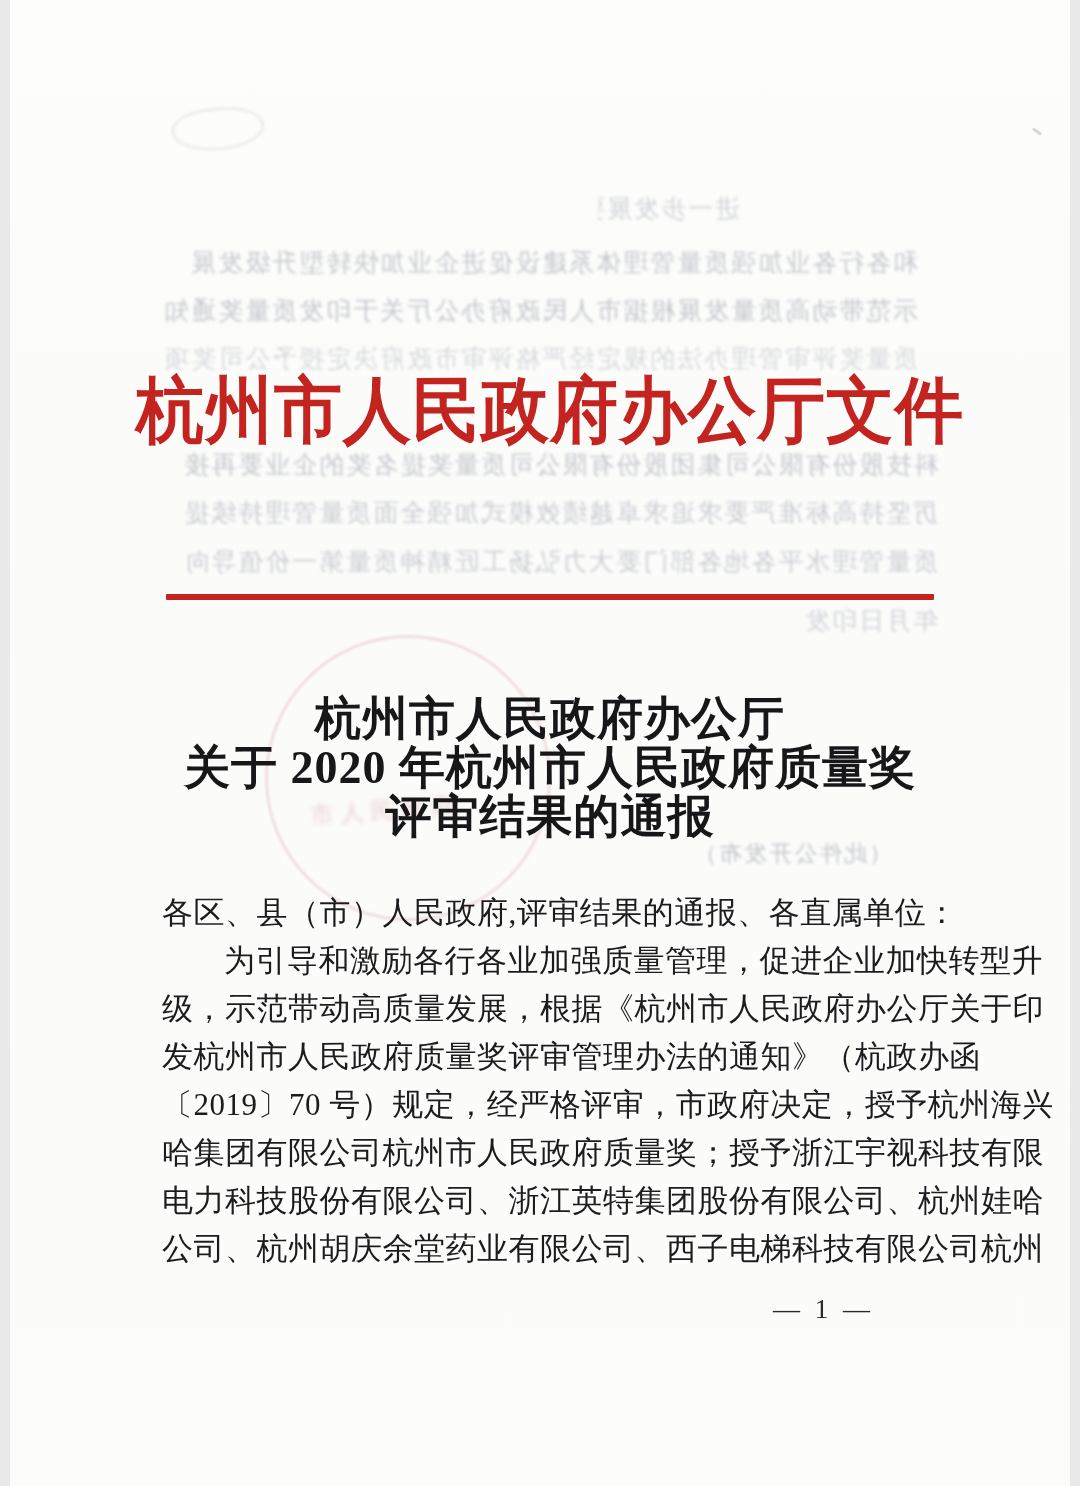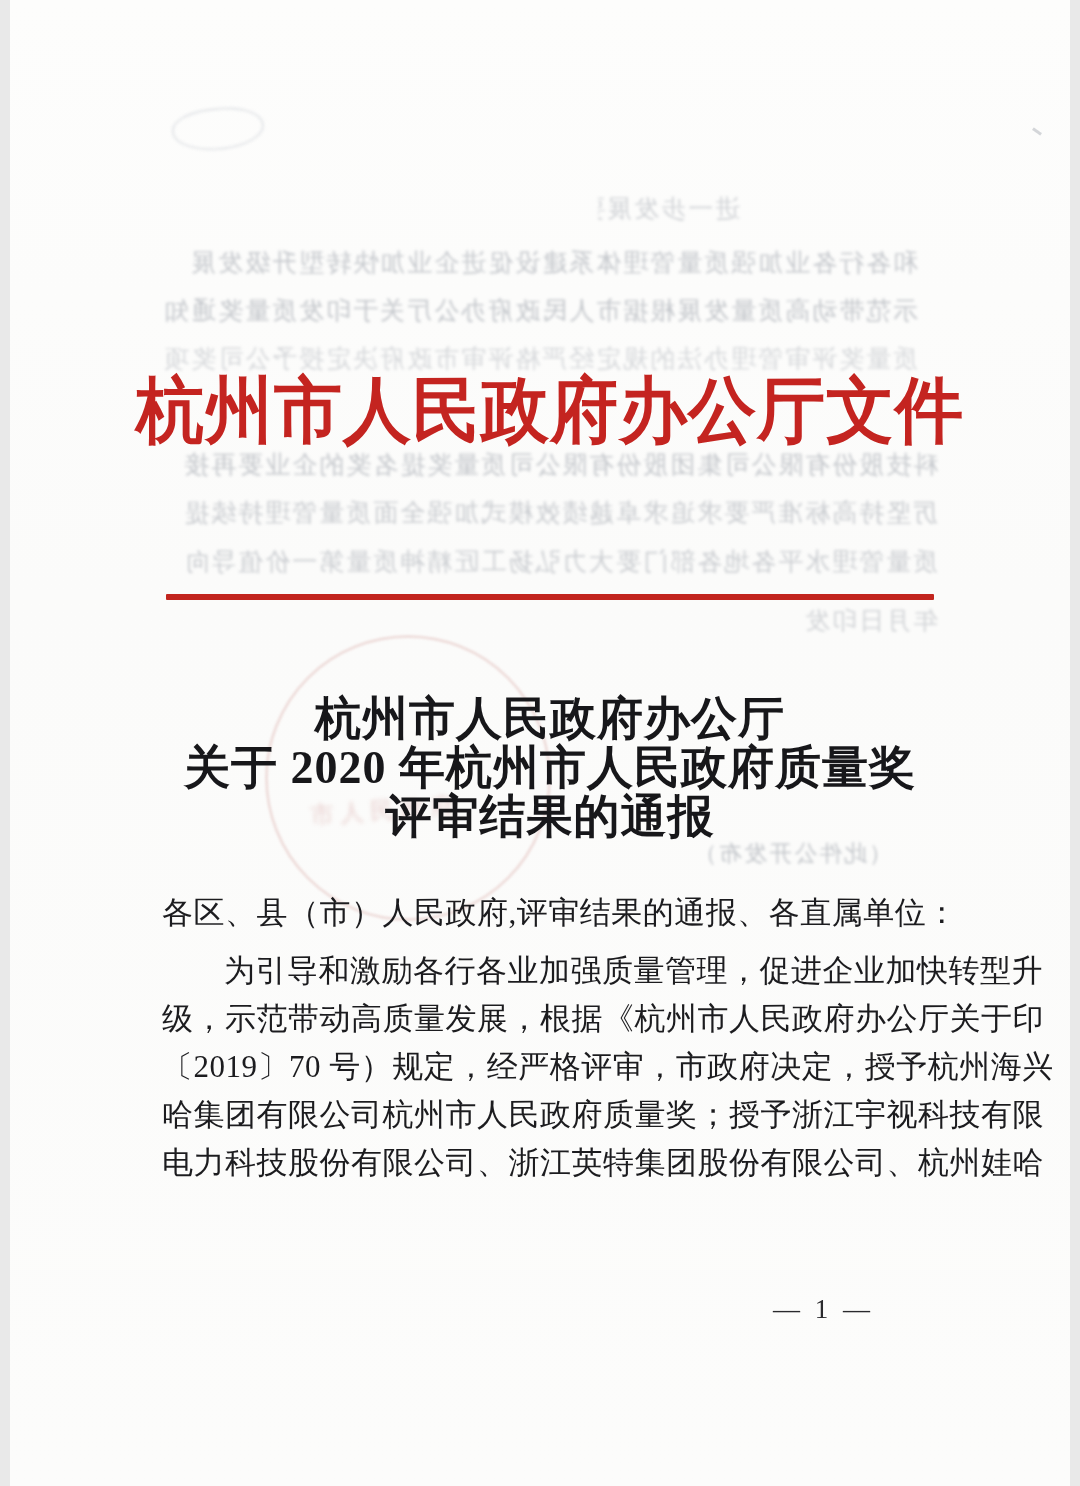--- a/index.html
+++ b/index.html
@@ -96,21 +96,20 @@
   .body-line{
     height:48px;white-space:nowrap;
     text-align:justify;text-align-last:justify;
     letter-spacing:.5px;
   }
   .body-line.salutation{
     text-align:left;text-align-last:left;
   }
   .body-line.indent{
     text-indent:62px;
-    margin-top:10px;
   }
   
   .page-number{
     position:absolute;right:196px;top:1294px;
     font-size:27px;color:#2a2a2d;letter-spacing:4px;
     white-space:nowrap;
   }
 </style>
 </head>
 <body>
@@ -141,20 +140,22 @@
   <div class="notice-title">
     <div>杭州市人民政府办公厅</div>
     <div>关于 2020 年杭州市人民政府质量奖</div>
     <div>评审结果的通报</div>
   </div>
 
   <div class="body-block">
     <div class="body-line salutation">各区、县（市）人民政府,评审结果的通报、各直属单位：</div>
     <div class="body-line indent">为引导和激励各行各业加强质量管理，促进企业加快转型升</div>
     <div class="body-line">级，示范带动高质量发展，根据《杭州市人民政府办公厅关于印</div>
+    <div class="body-line">发杭州市人民政府质量奖评审管理办法的通知》（杭政办函</div>
     <div class="body-line">〔2019〕70 号）规定，经严格评审，市政府决定，授予杭州海兴</div>
     <div class="body-line">哈集团有限公司杭州市人民政府质量奖；授予浙江宇视科技有限</div>
     <div class="body-line">电力科技股份有限公司、浙江英特集团股份有限公司、杭州娃哈</div>
+    <div class="body-line">公司、杭州胡庆余堂药业有限公司、西子电梯科技有限公司杭州</div>
   </div>
 
   <div class="page-number">— 1 —</div>
 
 </div>
 
 </body></html>

